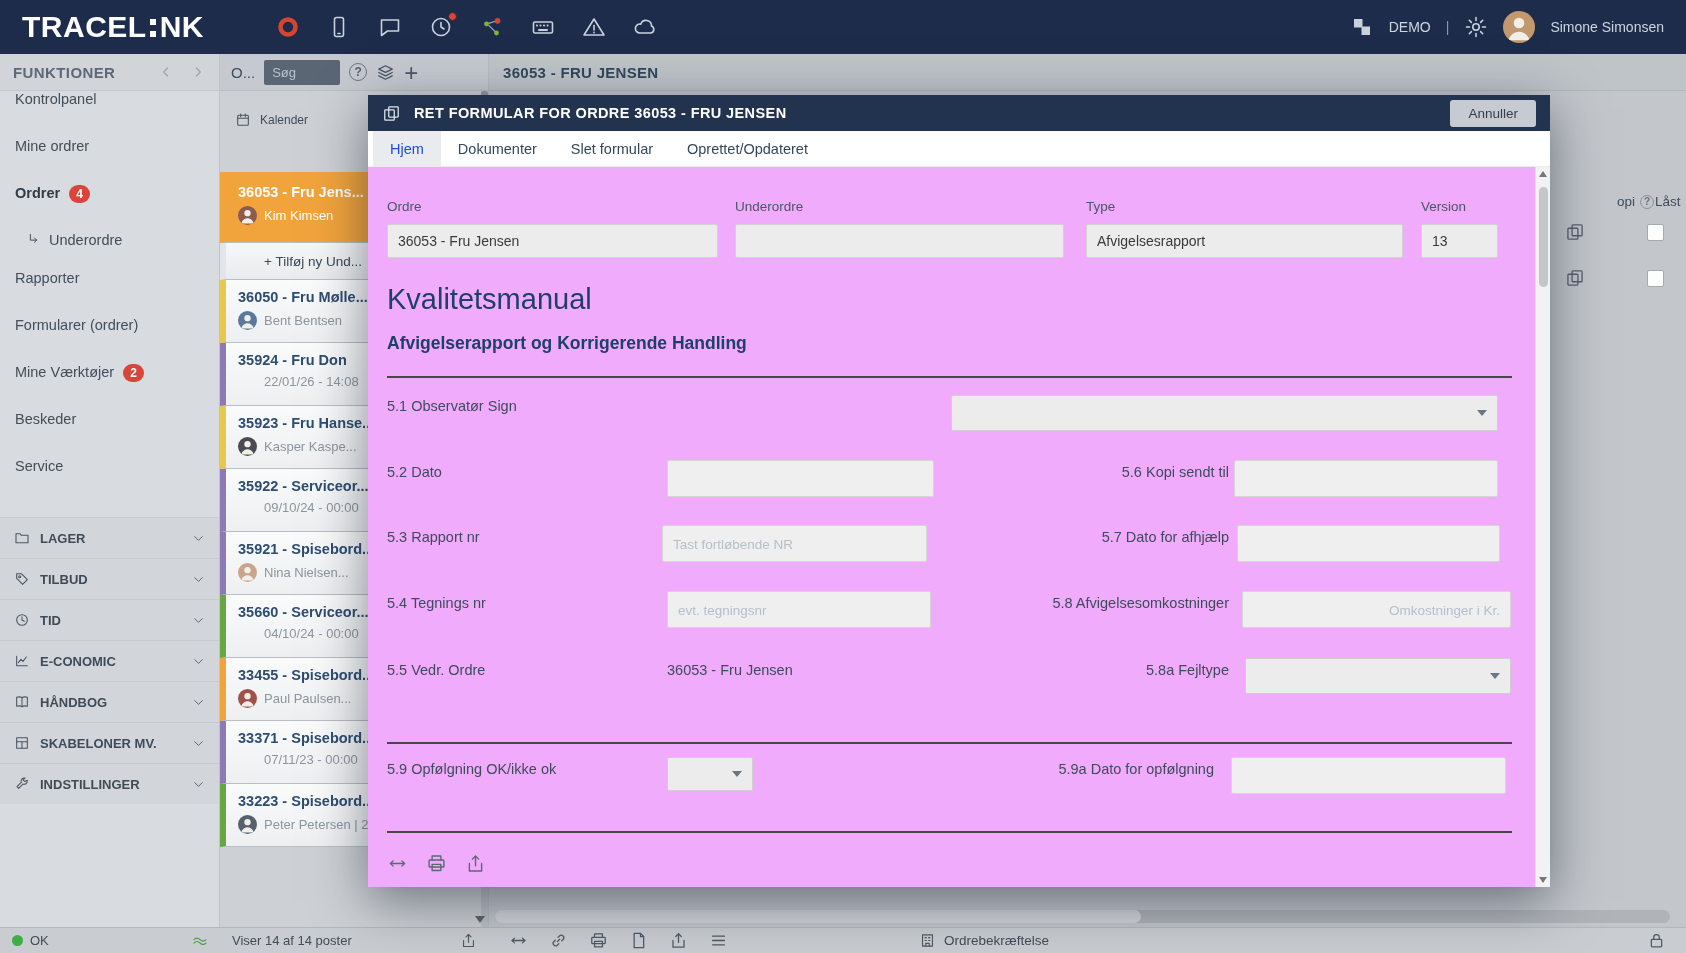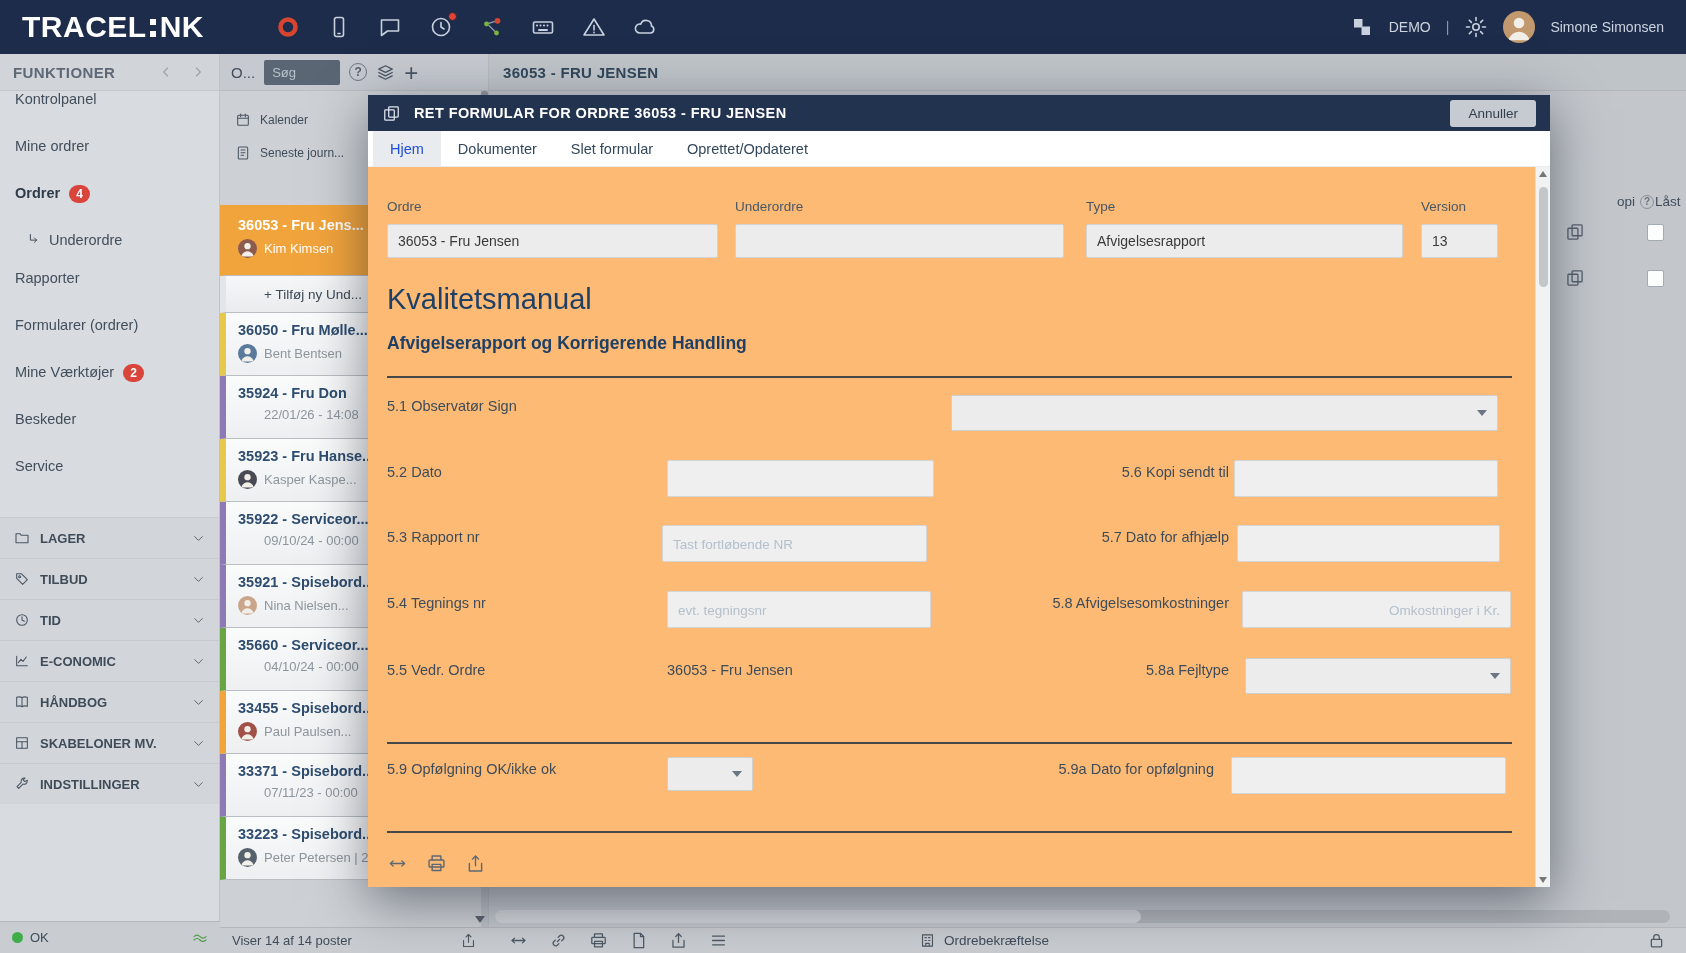--- a/index.html
+++ b/index.html
@@ -30,21 +30,21 @@
   .side-chevs svg{width:16px;height:16px}
   .nav-item{display:flex;height:47px;padding:0 15px;font-size:14.5px;color:#414e5c;cursor:pointer}
   .nav-item.sub{height:38px;padding-left:26px;gap:8px;color:#414e5c}
   .nav-item.bold span.lbl{font-weight:bold;color:#2e3b49}
   .badge{margin-left:9px;min-width:21px;height:18px;border-radius:10px;color:#fff;font-size:12px;font-weight:bold;display:flex;align-items:center;justify-content:center;padding:0 6px}
   .sections{margin-top:12px}
   .section-row{display:flex;align-items:center;gap:10px;height:41px;padding:0 14px;font-size:13px;font-weight:bold;color:#3e4b59;background:#d2d6da;border-top:1px solid #c6cbd0;cursor:pointer}
   .section-row svg.ic{width:16px;height:16px;color:#4a5664}
   .section-row .chev{margin-left:auto;color:#6d7884}
   .section-row .chev svg{width:13px;height:13px}
-  .side-foot{position:absolute;left:0;bottom:0;width:220px;height:32px;background:#c9cdd1;border-top:1px solid #b3b8bd;display:flex;align-items:center;gap:7px;padding:0 12px;z-index:4}
+  .side-foot{position:absolute;left:0;bottom:0;width:220px;height:26px;background:#c9cdd1;border-top:1px solid #b3b8bd;display:flex;align-items:center;gap:7px;padding:0 12px;z-index:4}
   .ok-dot{width:11px;height:11px;border-radius:50%}
   .side-foot .lbl{font-size:13px;color:#3f4c5a}
   .side-foot .sig{margin-left:auto;color:#4c9a44}
   .side-foot svg{width:16px;height:16px}
 
   
   .orderpanel{position:absolute;left:220px;top:54px;width:269px;bottom:26px;background:#cdd1d5;border-right:1px solid #b6bbc0;overflow:hidden}
   .op-head{height:37px;display:flex;align-items:center;gap:9px;padding:0 11px;background:#c6cad0;border-bottom:1px solid #b9bec3}
   .op-tab{font-size:15px;color:#3f4c5a}
   .op-search{width:76px;height:25px;background:#5b6674;border:none;border-radius:2px;color:#d7dde4;font-size:13px;padding:0 8px;font-family:inherit}
@@ -96,21 +96,21 @@
   
   .modal{position:absolute;left:368px;top:95px;width:1182px;height:792px;background:#fff;box-shadow:0 14px 50px rgba(15,22,35,.5);z-index:10}
   .modal-head{height:36px;background:#22334f;display:flex;align-items:center;padding:0 14px}
   .modal-head .cicon{color:#dfe5ee}
   .modal-head .cicon svg{width:19px;height:19px}
   .modal-title{color:#fff;font-size:14.5px;font-weight:bold;letter-spacing:.4px;margin-left:13px}
   .btn-cancel{margin-left:auto;background:#c6cbd1;color:#333f4c;border:none;border-radius:3px;font-size:13.5px;padding:6px 18px;font-family:inherit;cursor:pointer}
   .modal-tabs{height:36px;display:flex;align-items:stretch;background:#fff;padding-left:5px;border-bottom:1px solid #ececee}
   .mtab{display:flex;align-items:center;padding:0 17px;font-size:14.5px;color:#33475b;cursor:pointer}
   .mtab.active{background:#e9ebee;color:#1d4ed8}
-  .modal-body{position:relative;height:720px;background:#fdba74}
+  .modal-body{position:relative;height:720px;background:#f0abfc}
   .m-label{position:absolute;font-size:13.5px;color:#4a5764}
   .f-label{position:absolute;font-size:14.5px;color:#3e4c5a}
   .f-label.right{text-align:right}
   .m-input{position:absolute;height:34px;background:#ececec;border:1px solid #d2d2d2;border-radius:2px;font-size:14px;color:#3a3a3a;padding:0 10px;font-family:inherit}
   .g-input{position:absolute;height:37px;background:#efefef;border:1px solid #d5d5d5;border-radius:2px;font-size:14px;color:#3a3a3a;padding:0 10px;font-family:inherit}
   .g-input::placeholder{color:#b4c0cc;font-size:13.5px}
   .g-input.ph-right{text-align:right}
   .dropdown{position:absolute;background:#ececec;border:1px solid #cfcfcf;border-radius:2px;cursor:pointer}
   .caret{position:absolute;right:10px;top:50%;margin-top:-3px;width:0;height:0;border-left:5px solid transparent;border-right:5px solid transparent;border-top:6px solid #6b7683}
   .hr{position:absolute;left:19px;width:1125px;border-top:2px solid #474747}
@@ -500,26 +500,20 @@
         </span>
       <span class="op-plus">+</span>
     </div>
     <div class="shortcuts">
       <div class="shortcut">
         <svg class="ic">
             <use href="#i-calendar"></use>
           </svg>
         <span class="lbl">Kalender</span>
       </div>
-      <div class="shortcut">
-        <svg class="ic">
-            <use href="#i-journal"></use>
-          </svg>
-        <span class="lbl">Seneste journ...</span>
-      </div>
     </div>
     <div class="orders">
       <div class="order-item selected tall" style="border-left-color: rgb(242, 164, 60);">
         <div class="o-title">36053 - Fru Jens...</div>
         <div class="o-sub">
             <span class="o-avatar av-a">
               <svg viewBox="0 0 24 24">
                 <use href="#i-person"></use>
               </svg>
             </span>

